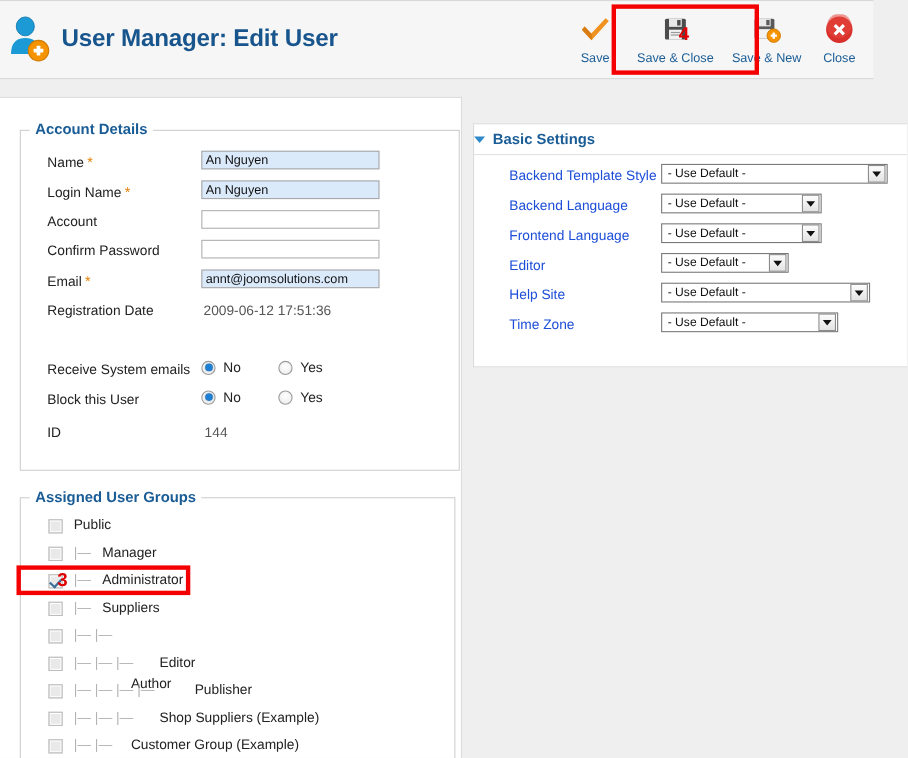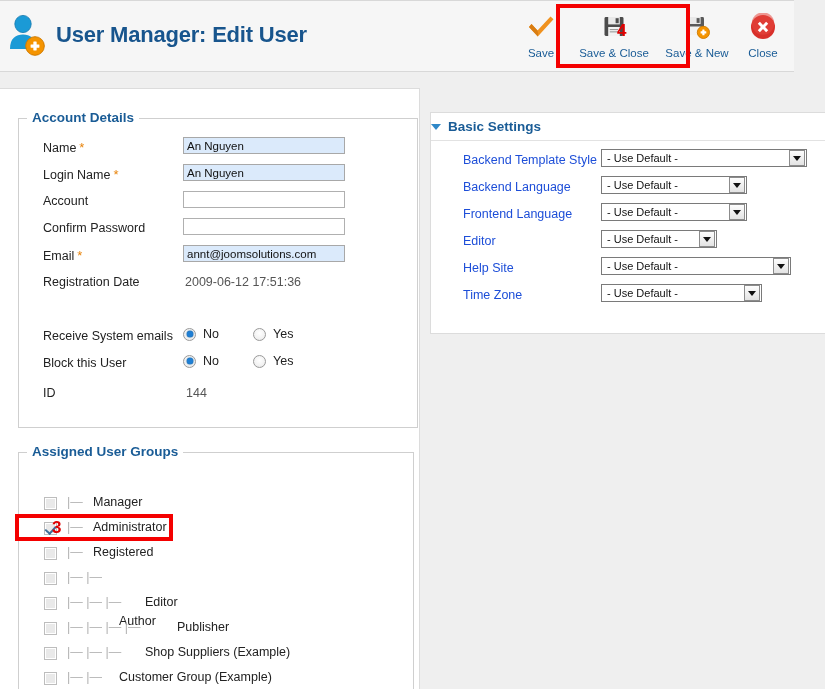--- a/index.html
+++ b/index.html
@@ -294,37 +294,41 @@
 
     <div class="form-row" style="top:264px;">
       <span class="f-label">ID</span>
       <span class="f-static" style="left:167px;">144</span>
     </div>
   </div>
 
   <div class="fieldset" id="fs-groups">
     <span class="legend">Assigned User Groups</span>
 
+    <div class="grp-row" style="top:14px;">
+      <span class="cbx"></span>
+      <span class="grp-name" style="left:48px;">Public</span>
+    </div>
 
     <div class="grp-row" style="top:39px;">
       <span class="cbx"></span>
       <span class="grp-pre" style="left:48px;">|—</span>
       <span class="grp-name" style="left:74px;">Manager</span>
     </div>
 
     <div class="grp-row" style="top:64px;">
       <span class="cbx on"></span>
       <span class="grp-pre" style="left:48px;">|—</span>
       <span class="grp-name" style="left:74px;">Administrator</span>
     </div>
 
     <div class="grp-row" style="top:89px;">
       <span class="cbx"></span>
       <span class="grp-pre" style="left:48px;">|—</span>
-      <span class="grp-name" style="left:74px;">Registered</span>
+      <span class="grp-name" style="left:74px;">Suppliers</span>
     </div>
 
     <div class="grp-row" style="top:114px;">
       <span class="cbx"></span>
       <span class="grp-pre" style="left:48px;">|— |—</span>
       <span class="grp-name" style="left:100px;margin-top:44px;">Author</span>
     </div>
 
     <div class="grp-row" style="top:139px;">
       <span class="cbx"></span>

